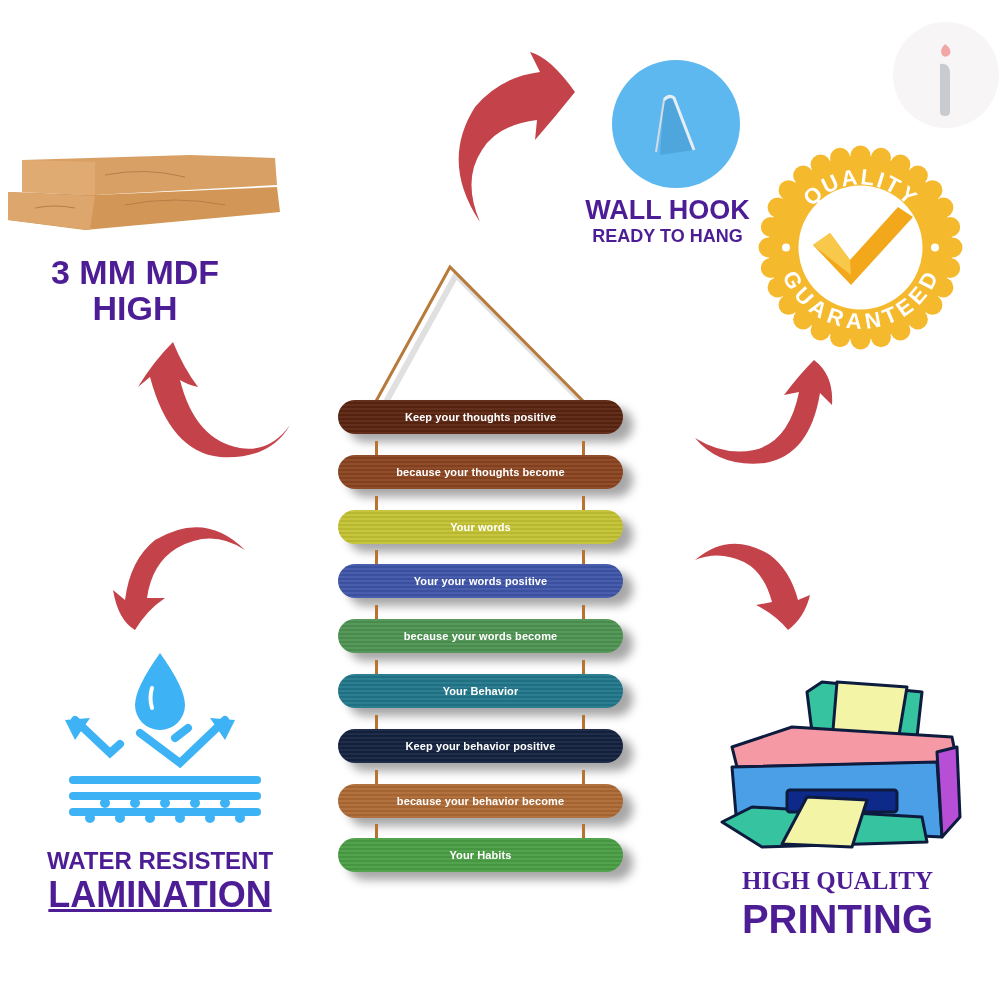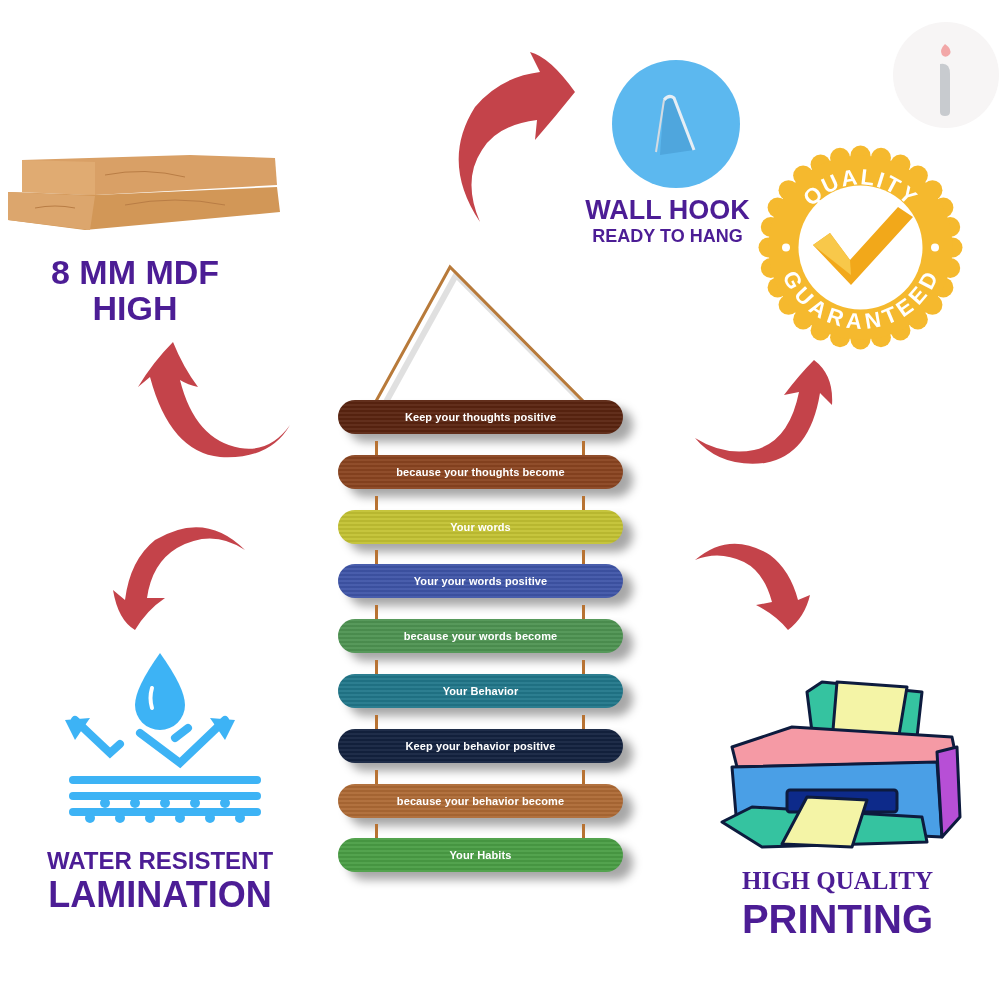--- a/index.html
+++ b/index.html
@@ -27,21 +27,21 @@
     .plank { position:absolute; left:8px; width:285px; height:34px; border-radius:21px;
              box-shadow: 10px 8px 10px rgba(0,0,0,0.35);
              color:#ffffff; font-family:Liberation Sans, sans-serif; font-weight:bold;
              font-size:11px; display:flex; align-items:center; justify-content:center;
              white-space:nowrap; letter-spacing:0.1px;
              background-image: repeating-linear-gradient(0deg, rgba(255,255,255,0.05) 0 2px, rgba(0,0,0,0.06) 2px 4px); }
     .string { position:absolute; width:3px; background:#b87333; }
 
     
     #water-caption1 { left:30px; top:848px; width:260px; font-size:24px; }
-    #water-caption2 { left:30px; top:876px; width:260px; font-size:36px; }
+    #water-caption2 { left:30px; top:876px; width:260px; font-size:36px;text-decoration:underline; }
 
     
     #print-caption1 { left:710px; top:868px; width:255px; font-size:25px;font-family:Liberation Serif, serif; }
     #print-caption2 { left:710px; top:898px; width:255px; font-size:40px; }
   </style>
 </head>
 <body>
 
 <div id="logo" class="abs">
   <svg width="106" height="106" viewBox="0 0 106 106">
@@ -51,21 +51,21 @@
 </div>
 
 <svg class="abs" style="left:5px;top:150px" width="285" height="90" viewBox="0 0 285 90">
   <polygon points="17,10 185,5 270,8 272,35 90,45 17,42" fill="#d9a066"></polygon>
   <polygon points="17,10 90,12 90,45 17,42" fill="#e0ab72"></polygon>
   <polygon points="3,42 90,45 272,37 275,62 80,80 3,70" fill="#d29757"></polygon>
   <polygon points="3,42 90,46 85,80 3,70" fill="#dca66d"></polygon>
   <path d="M100 25 q40 -8 80 2 M120 55 q50 -10 100 0 M30 58 q20 -4 40 0" stroke="#b97d45" stroke-width="1" fill="none"></path>
 </svg>
 <div id="wood-caption" class="abs label">
-  <span>8 MM MDF</span><br>
+  <span>3 MM MDF</span><br>
   <span>HIGH</span>
 </div>
 
 <div id="hook-circle" class="abs">
   <svg width="128" height="128" viewBox="0 0 128 128">
     <polygon points="52,40 62,38 82,90 48,95" fill="#4fa6dd"></polygon>
     <path d="M52 40 q5 -6 10 -2 L82 90" stroke="#e6eef5" stroke-width="3" fill="none"></path>
     <path d="M52 40 L44 92" stroke="#d4dbe2" stroke-width="2" fill="none"></path>
   </svg>
 </div>

